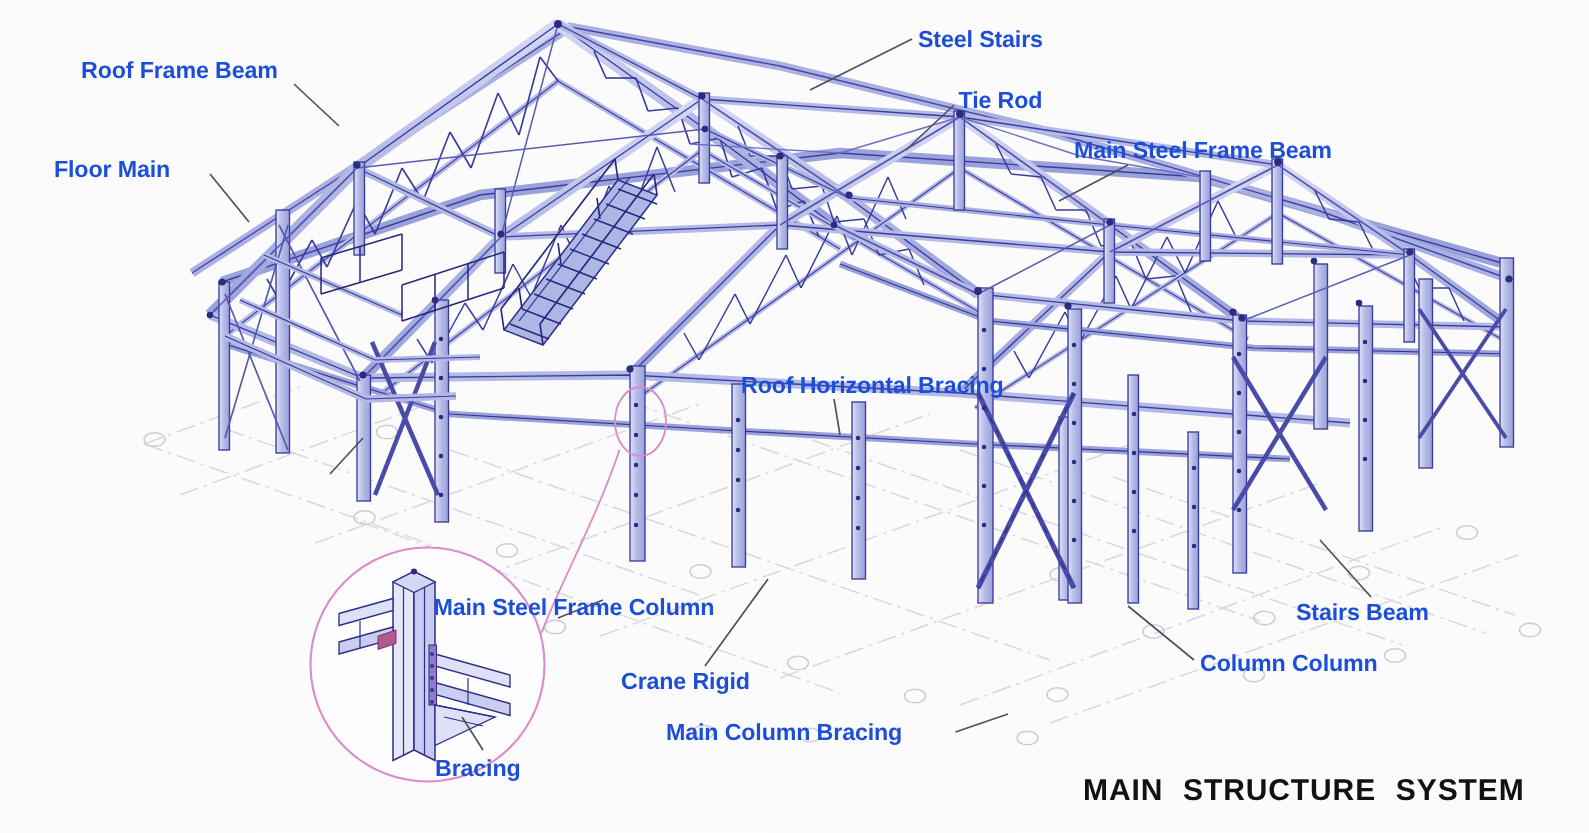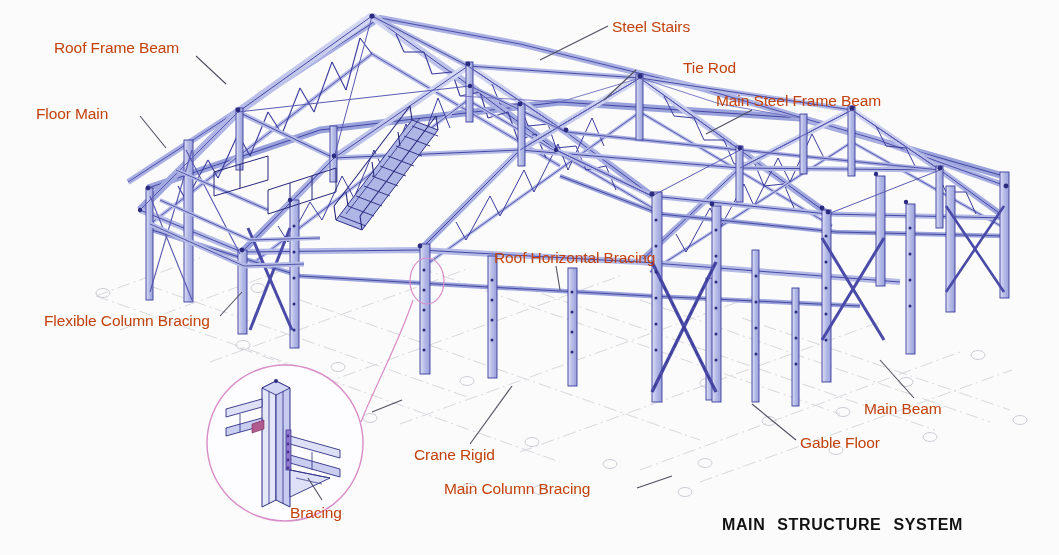--- a/index.html
+++ b/index.html
@@ -1,23 +1,23 @@
 <!DOCTYPE html>
 <html><head>
 <meta charset="utf-8">
 <style>
   html,body{margin:0;padding:0;background:#ffffff;}
   body{font-family:"Liberation Sans",sans-serif;}
   #stage{position:relative;width:1059px;height:555px;background:#fbfbfb;overflow:hidden;}
   #art{position:absolute;left:0;top:0;width:1059px;height:555px;}
-  .lbl{position:absolute;color:#c2410c;font-family:"Liberation Sans",sans-serif;
-       font-weight:normal;font-size:15.5px;letter-spacing:-0.1px;white-space:nowrap;
+  .lbl{position:absolute;color:#1d4ed8;font-family:"Liberation Sans",sans-serif;
+       font-weight:bold;font-size:15.5px;letter-spacing:-0.1px;white-space:nowrap;
        line-height:1;}
   #title{position:absolute;left:722px;top:516px;color:#121212;font-weight:bold;
-         font-size:16px;letter-spacing:0.6px;word-spacing:7px;white-space:nowrap;
+         font-size:20px;letter-spacing:0.6px;word-spacing:7px;white-space:nowrap;
          font-family:"Liberation Sans",sans-serif;}
 </style>
 </head>
 <body>
 
 <div id="stage">
 
   <svg id="art" viewBox="0 0 1059 555">
     <defs>
       <linearGradient id="memH" x1="0" y1="0" x2="0" y2="1">
@@ -516,34 +516,34 @@
       <path d="M796,440 L752,404"></path>
     </g>
   </svg>
 
   <div class="lbl" style="left:54px;top:40px;">Roof Frame Beam</div>
 
   <div class="lbl" style="left:36px;top:106px;">Floor Main</div>
 
   <div class="lbl" style="left:612px;top:19px;">Steel Stairs</div>
 
-  <div class="lbl" style="left:639px;top:60px;margin-left:44px;">Tie Rod</div>
+  <div class="lbl" style="left:639px;top:60px;">Tie Rod</div>
 
   <div class="lbl" style="left:716px;top:93px;">Main Steel Frame Beam</div>
 
   <div class="lbl" style="left:494px;top:250px;">Roof Horizontal Bracing</div>
 
-  <div class="lbl" style="left:44px;top:313px;">Flexible Column Bracing</div>
-
+
+  <div class="lbl" style="left:289px;top:398px;">Main Steel Frame Column</div>
 
   <div class="lbl" style="left:414px;top:447px;">Crane Rigid</div>
 
   <div class="lbl" style="left:444px;top:481px;">Main Column Bracing</div>
 
   <div class="lbl" style="left:290px;top:505px;">Bracing</div>
 
-  <div class="lbl" style="left:864px;top:401px;">Main Beam</div>
-
-  <div class="lbl" style="left:800px;top:435px;">Gable Floor</div>
+  <div class="lbl" style="left:864px;top:401px;">Stairs Beam</div>
+
+  <div class="lbl" style="left:800px;top:435px;">Column Column</div>
 
   <div id="title">MAIN  STRUCTURE  SYSTEM</div>
 
 </div>
 
 </body></html>

